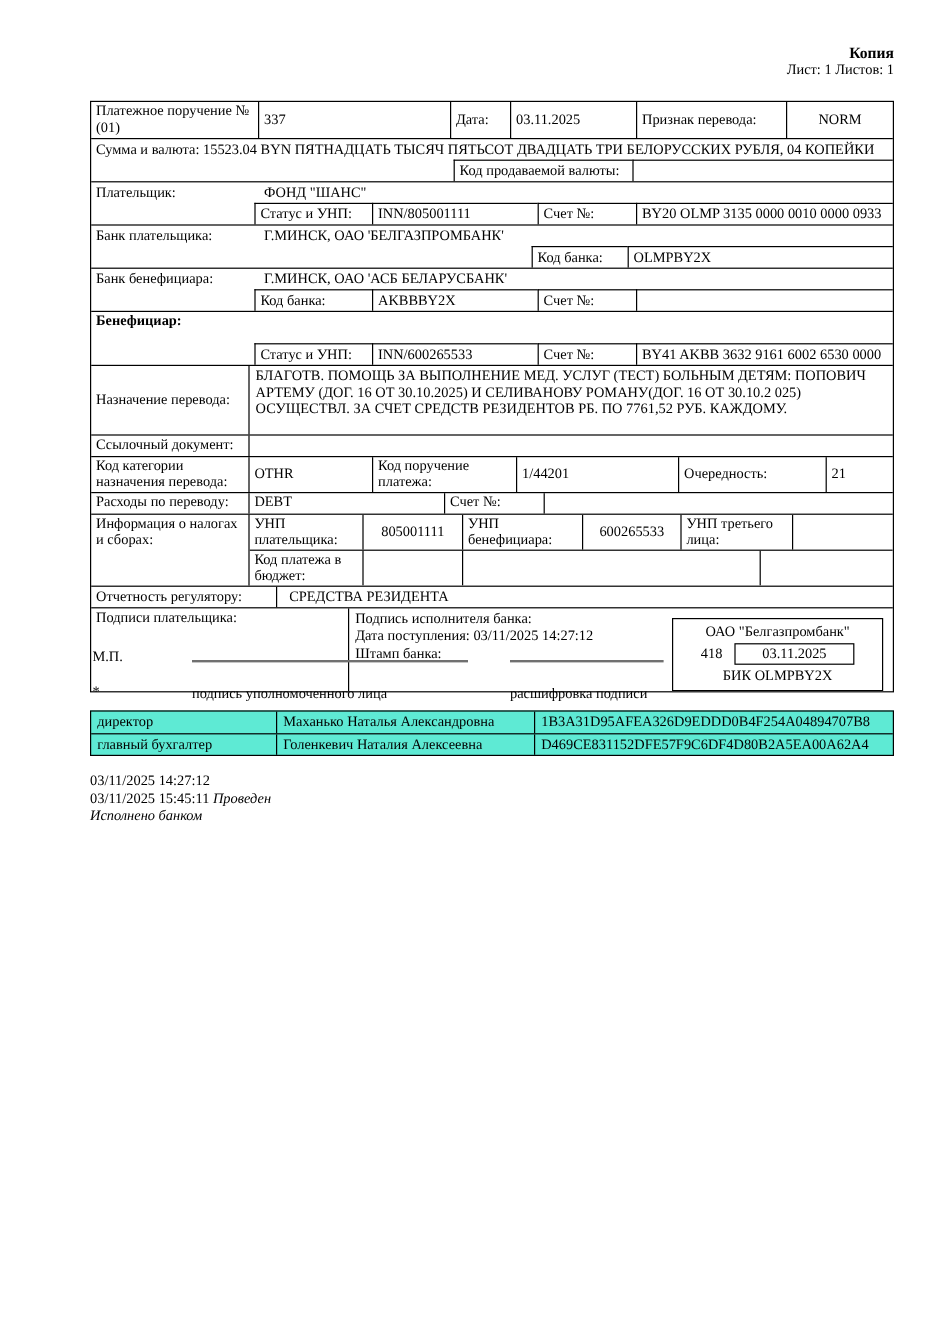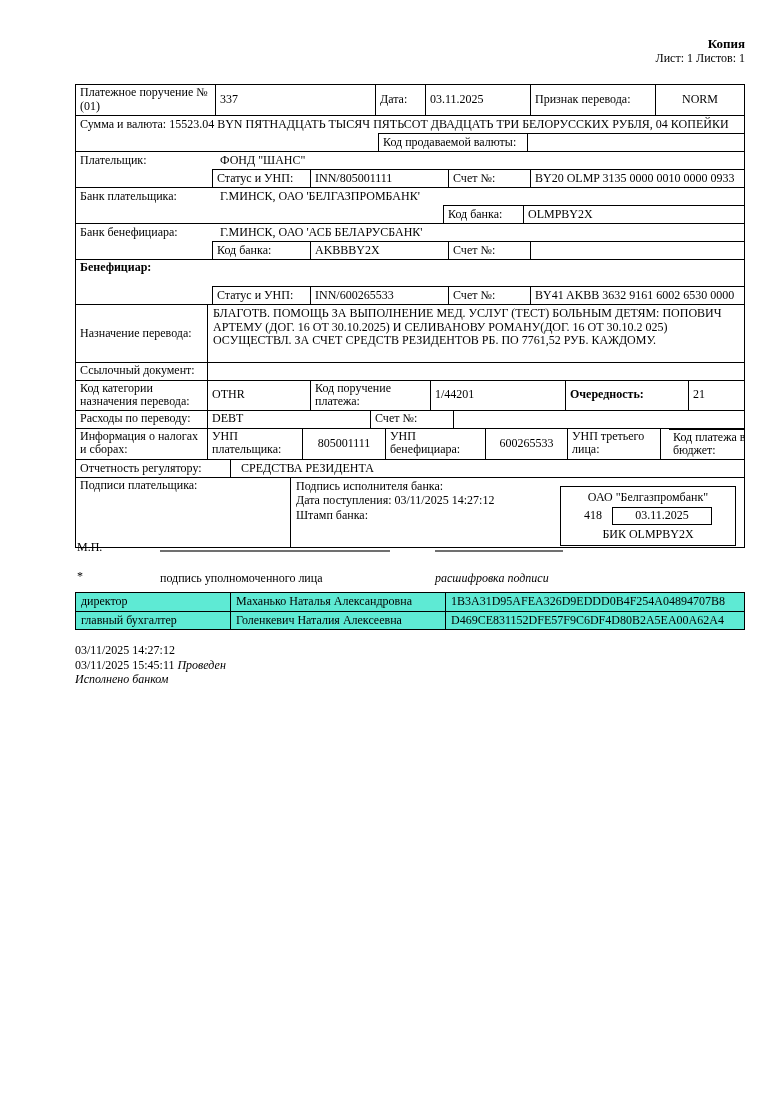--- a/index.html
+++ b/index.html
@@ -21,40 +21,40 @@
   .vc{display:flex;align-items:center;}
   .vt{display:flex;align-items:flex-start;}
   .tc{justify-content:center;text-align:center;}
   .sp{padding:0 !important;}            
   .h30{min-height:30px;} .h27{min-height:27px;font-weight:bold;} .h18{min-height:18px;}
   .h29{min-height:29px;} .h70{min-height:70px;justify-content:space-between;}
   .w140{width:140px;} .w160{width:160px;} .w50{width:50px;} .w105{width:105px;}
   .w125{width:125px;} .w132{width:132px;} .w136{width:136px;} .w98{width:98px;}
   .w138{width:138px;} .w82{width:82px;} .w302{width:302px;} .w149{width:149px;}
   .w367{width:367px;} .w80{width:80px;} .w103{width:103px;} .w120{width:120px;}
-  .w135{width:135px;} .w123{width:123px;font-weight:bold;} .w163{width:163px;} .w83{width:83px;}
+  .w135{width:135px;} .w123{width:123px;} .w163{width:163px;} .w83{width:83px;}
   .w95{width:95px;} .w100{width:100px;} .w93{width:93px;} .w248{width:248px;}
   .w155{width:155px;} .w215{width:215px;}
   .fx{flex:1;}
-  .col{display:flex;flex-direction:row;flex:1;padding:0 !important;}
+  .col{display:flex;flex-direction:column;flex:1;padding:0 !important;}
 
   .purpose-cell{padding:2px 5px 14px 5px !important;}
   .sign-right{position:relative;padding:2px 5px !important;}
   .sign-right .ln{margin-bottom:1px;}
   .stamp{
     position:absolute;right:8px;top:8px;width:170px;border:1px solid #000;
     padding:4px 2px;text-align:center;background:#fff;
   }
   .stamp-mid{display:flex;align-items:center;justify-content:center;gap:10px;margin:3px 0;}
   .stamp-date{border:1px solid #000;width:98px;padding:1px 0;}
 
   .mp{position:absolute;left:77px;top:541px;}
   .sigline{position:absolute;border-top:2px solid #707070;text-align:left;padding-top:20px;font-size:12px;}
   .sig1{left:160px;top:550px;width:230px;}
-  .sig2{left:435px;top:550px;width:128px;font-style:italic;}
+  .sig2{left:425px;top:550px;width:128px;}
   .asterisk{position:absolute;left:77px;top:570px;}
 
   .signers{position:absolute;left:75px;top:592px;width:670px;border:1px solid #000;box-sizing:border-box;background:#5eead4;}
   .signers .row>div{padding:2px 5px;}
 
   .footer{position:absolute;left:75px;top:643px;font-size:12px;line-height:14.5px;}
   .it{font-style:italic;}
 </style>
 </head>
 <body>

